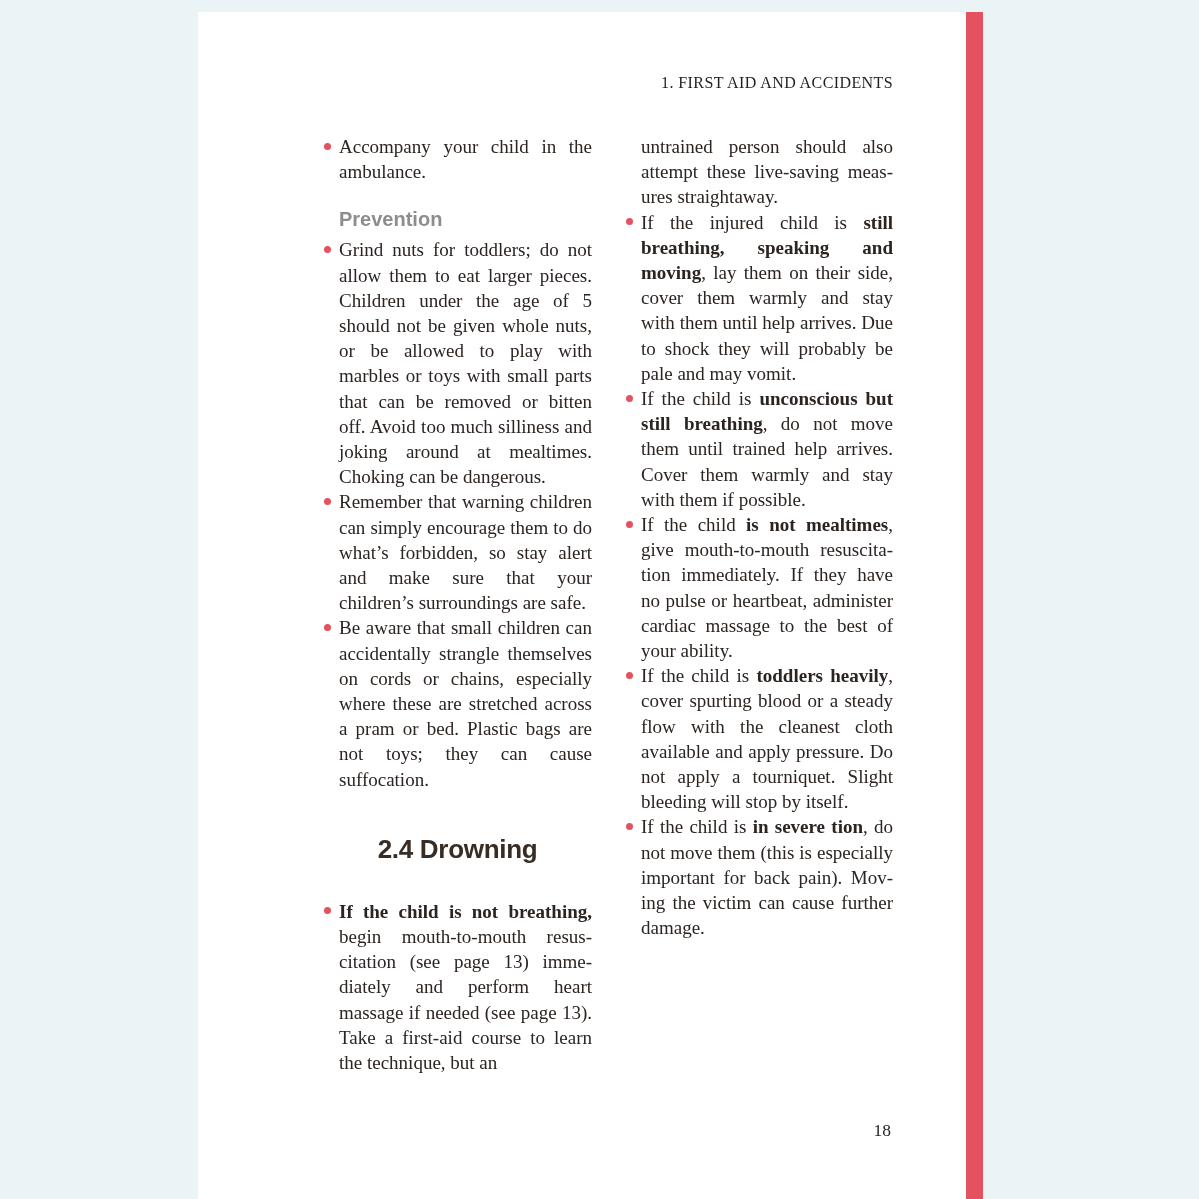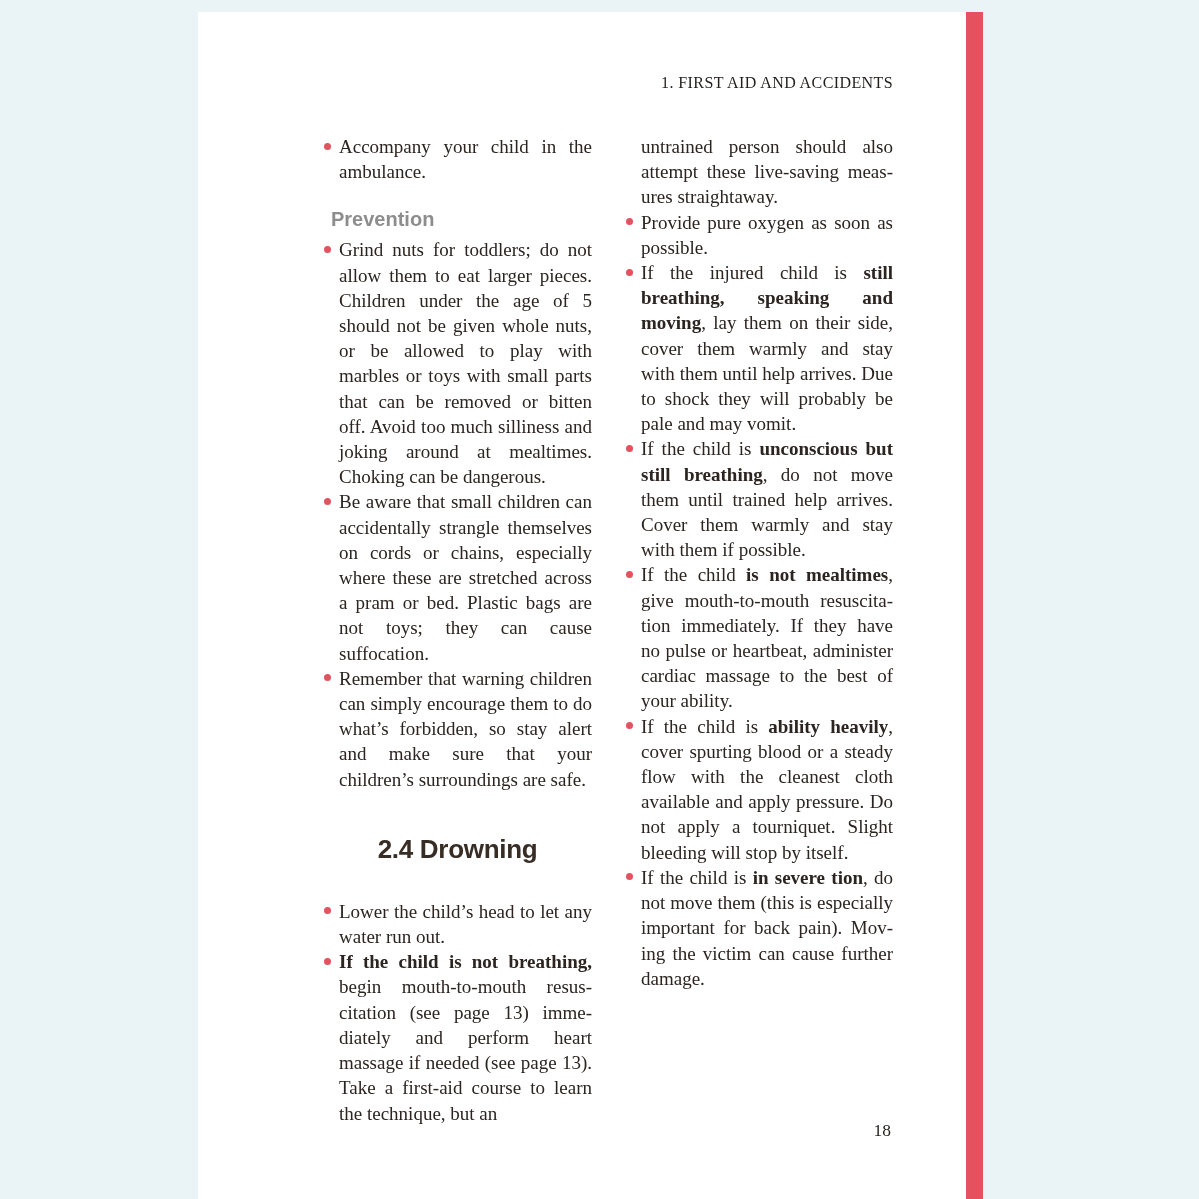--- a/index.html
+++ b/index.html
@@ -47,21 +47,21 @@
   .bitem{position:relative;padding-left:16px;}
   .dot{
     position:absolute;left:1px;top:8.5px;width:7px;height:7px;
     border-radius:50%;background:var(--accent);
   }
   .btext{text-align:justify;}
   .b{font-weight:bold;}
   .subheading{
     font-family:"Liberation Sans",sans-serif;font-weight:bold;
     font-size:20px;line-height:26px;color:var(--subhead);
-    margin:22px 8px 5px;
+    margin:22px 16px 5px;
   }
   .heading{
     font-family:"Liberation Sans",sans-serif;font-weight:bold;
     font-size:26px;line-height:34px;color:var(--headline);
     letter-spacing:-0.3px;
   }
   .heading.center{text-align:center;}
   .col-left .heading{margin:40px 0 33px;}
   .col-right .heading{margin:46px 0 30px;}
   .pagenum{
@@ -85,63 +85,53 @@
               </div>
             </div>
             <div class="subheading">Prevention</div>
             <div class="blist">
               <div class="bitem">
                 <span class="dot"></span>
                 <div class="btext"><span>Grind nuts for toddlers; do not allow them to eat larger pieces. Children under the age of 5 should not be given whole nuts, or be allowed to play with marbles or toys with small parts that can be removed or bitten off. Avoid too much silliness and joking around at mealtimes. Choking can be dangerous.</span></div>
               </div>
               <div class="bitem">
                 <span class="dot"></span>
-                <div class="btext"><span>Be aware that small children can accidentally strangle themselves on cords or chains, especially where these are stretched across a pram or bed. Plastic bags are not toys; they can cause suffocation.</span></div>
+                <div class="btext"><span>Remember that warning chil­dren can simply encourage them to do what’s forbidden, so stay alert and make sure that your children’s surroundings are safe.</span></div>
               </div>
               <div class="bitem">
                 <span class="dot"></span>
-                <div class="btext"><span>Remember that warning chil­dren can simply encourage them to do what’s forbidden, so stay alert and make sure that your children’s surroundings are safe.</span></div>
+                <div class="btext"><span>Be aware that small children can accidentally strangle themselves on cords or chains, especially where these are stretched across a pram or bed. Plastic bags are not toys; they can cause suffocation.</span></div>
               </div>
             </div>
             <div class="heading center">2.4 Drowning</div>
             <div class="blist">
-              <div class="bitem">
-                <span class="dot"></span>
-                <div class="btext"><span>Lower the child’s head to let any water run out.</span></div>
-              </div>
               <div class="bitem">
                 <span class="dot"></span>
                 <div class="btext"><span class="b">If the child is not breathing,</span><span> begin mouth-to-mouth resus­citation (see page 13) imme­diately and perform heart massage if needed (see page 13). Take a first-aid course to learn the technique, but an</span></div>
               </div>
             </div>
           </div>
         <div class="col col-right">
             <div class="para"><span>untrained person should also attempt these live-saving meas­ures straightaway.</span></div>
-            <div class="blist">
-              <div class="bitem">
-                <span class="dot"></span>
-                <div class="btext"><span>Provide pure oxygen as soon as possible.</span></div>
-              </div>
-            </div>
             <div class="blist">
               <div class="bitem">
                 <span class="dot"></span>
                 <div class="btext"><span>If the injured child is </span><span class="b">still breath­ing, speaking and moving</span><span>, lay them on their side, cover them warmly and stay with them until help arrives. Due to shock they will probably be pale and may vomit.</span></div>
               </div>
               <div class="bitem">
                 <span class="dot"></span>
                 <div class="btext"><span>If the child is </span><span class="b">unconscious but still breathing</span><span>, do not move them until trained help arrives. Cover them warmly and stay with them if possible.</span></div>
               </div>
               <div class="bitem">
                 <span class="dot"></span>
                 <div class="btext"><span>If the child </span><span class="b">is not mealtimes</span><span>, give mouth-to-mouth resuscita­tion immediately. If they have no pulse or heartbeat, administer cardiac massage to the best of your ability.</span></div>
               </div>
               <div class="bitem">
                 <span class="dot"></span>
-                <div class="btext"><span>If the child is </span><span class="b">ability heavily</span><span>, cover spurting blood or a steady flow with the cleanest cloth available and apply pressure. Do not apply a tourniquet. Slight bleeding will stop by itself.</span></div>
+                <div class="btext"><span>If the child is </span><span class="b">toddlers heavily</span><span>, cover spurting blood or a steady flow with the cleanest cloth available and apply pressure. Do not apply a tourniquet. Slight bleeding will stop by itself.</span></div>
               </div>
               <div class="bitem">
                 <span class="dot"></span>
                 <div class="btext"><span>If the child is </span><span class="b">in severe tion</span><span>, do not move them (this is especially important for back pain). Mov­ing the victim can cause further damage.</span></div>
               </div>
             </div>
           </div>
       </div>
       <div class="pagenum">18</div>
     </div>

